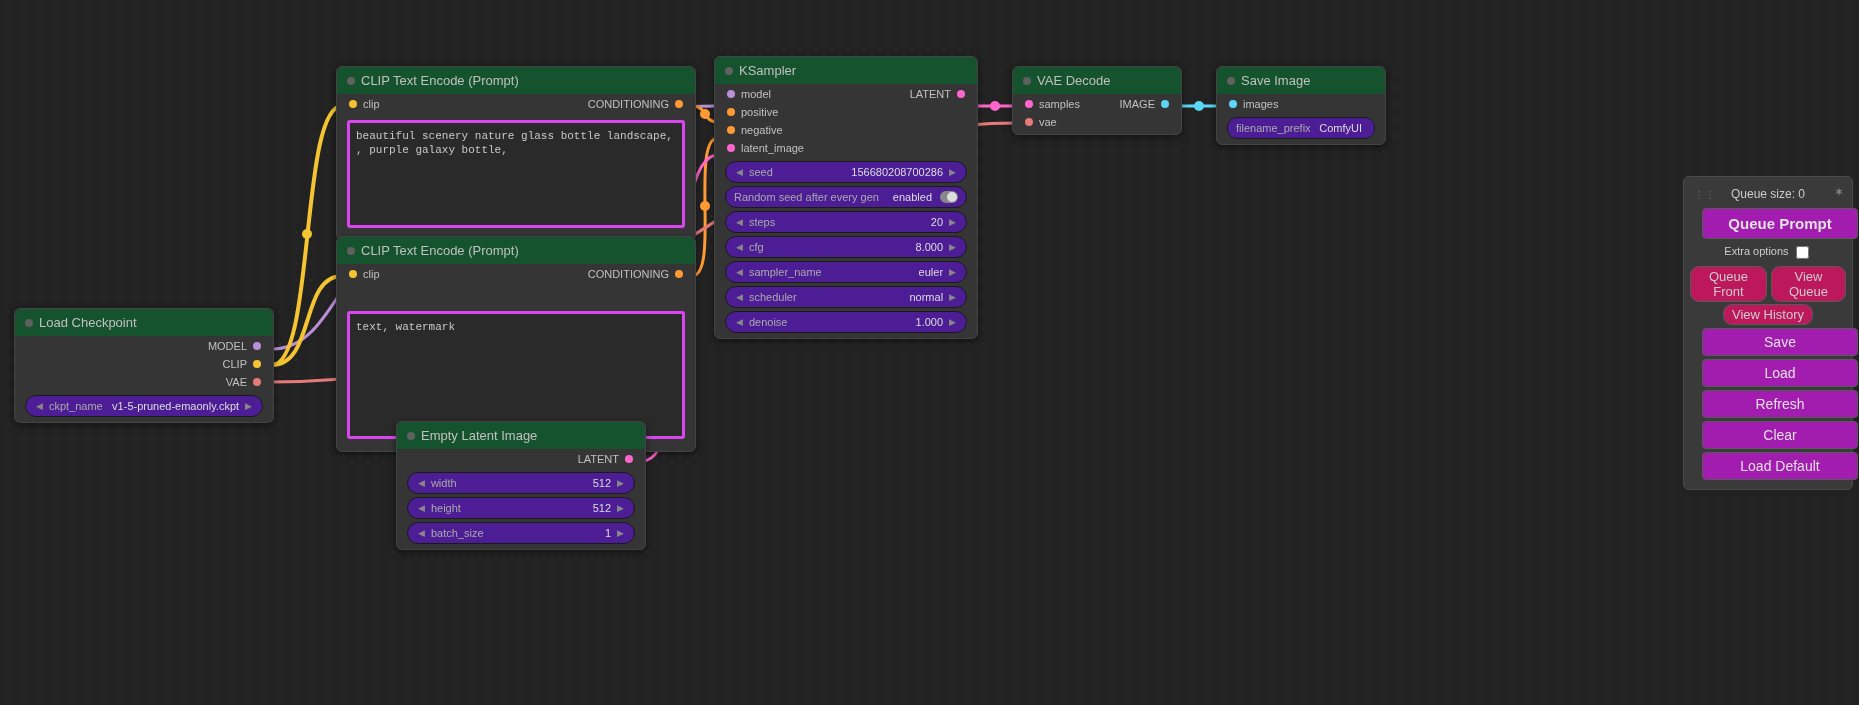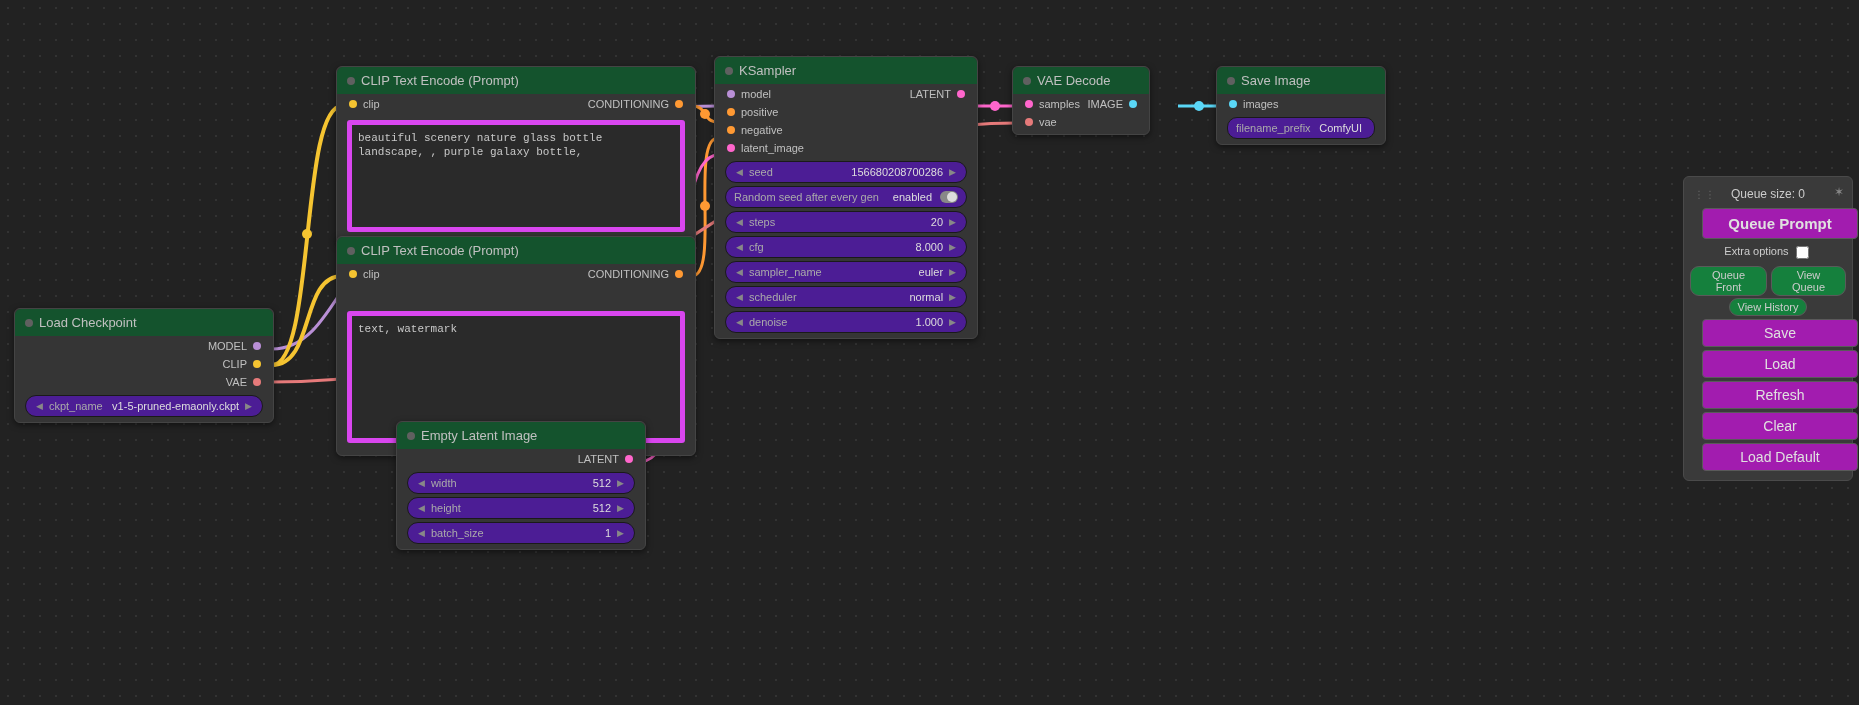--- a/index.html
+++ b/index.html
@@ -108,21 +108,21 @@
   .widget .arrow {
     font-size: 9px;
     color: #888;
     padding: 0 2px;
   }
   .widget .label { flex: 1; color: #aaa; padding-left: 4px;}
   .widget .value { color: #ddd; padding-right: 4px;}
   .textarea {
     margin: 6px 10px 10px 10px;
     background: #2a2a2a;
-    border: 5px solid #d946ef;
+    border: 3px solid #d946ef;
     border-radius: 3px;
     padding: 6px;
     font-family: "Courier New", monospace;
     font-size: 11px;
     line-height: 14px;
     color: #c8c8c8;
     min-height: 90px;
     white-space: pre-wrap;
     word-wrap: break-word;
   }
@@ -193,25 +193,25 @@
     margin: 4px 0;
   }
   .side-panel .extra input { vertical-align: middle; }
   .side-panel .small-row {
     display: flex;
     gap: 4px;
     justify-content: center;
     margin: 2px 0;
   }
   .side-panel button.small {
-    background: #15803d;
+    background: #be185d;
     border: 1px solid #5a5a5a;
     border-radius: 9px;
     color: #ccc;
-    font-size: 11px;
+    font-size: 13px;
     padding: 2px 8px;
     cursor: pointer;
   }
 
   
   .edge-dot {
     position: absolute;
     width: 10px; height: 10px; border-radius: 50%;
     z-index: 3;
     transform: translate(-50%, -50%);
@@ -425,21 +425,21 @@
     </div>
     <div class="widget">
       <span class="arrow">◀</span>
       <span class="label">denoise</span>
       <span class="value">1.000</span>
       <span class="arrow">▶</span>
     </div>
   </div>
 </div>
 
-<div class="node" style="left:1012px; top:66px; width:138px;">
+<div class="node" style="left:1012px; top:66px; width:170px;">
   <div class="node-title">
     <span class="title-dot"></span>
     <span>VAE Decode</span>
   </div>
   <div class="node-body">
     <div class="port-row">
       <div class="port-left">
         <span class="port-dot pink"></span>
         <span>samples</span>
       </div>

